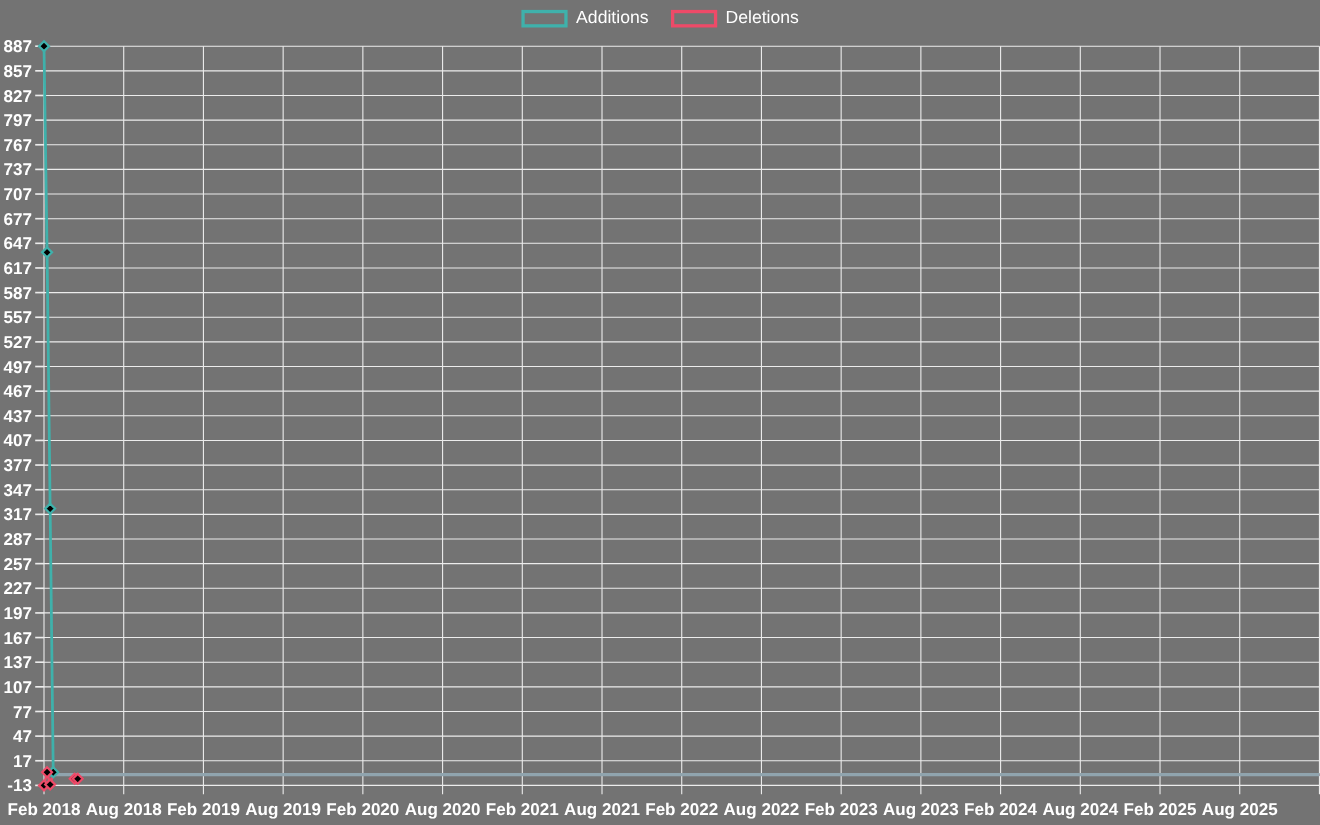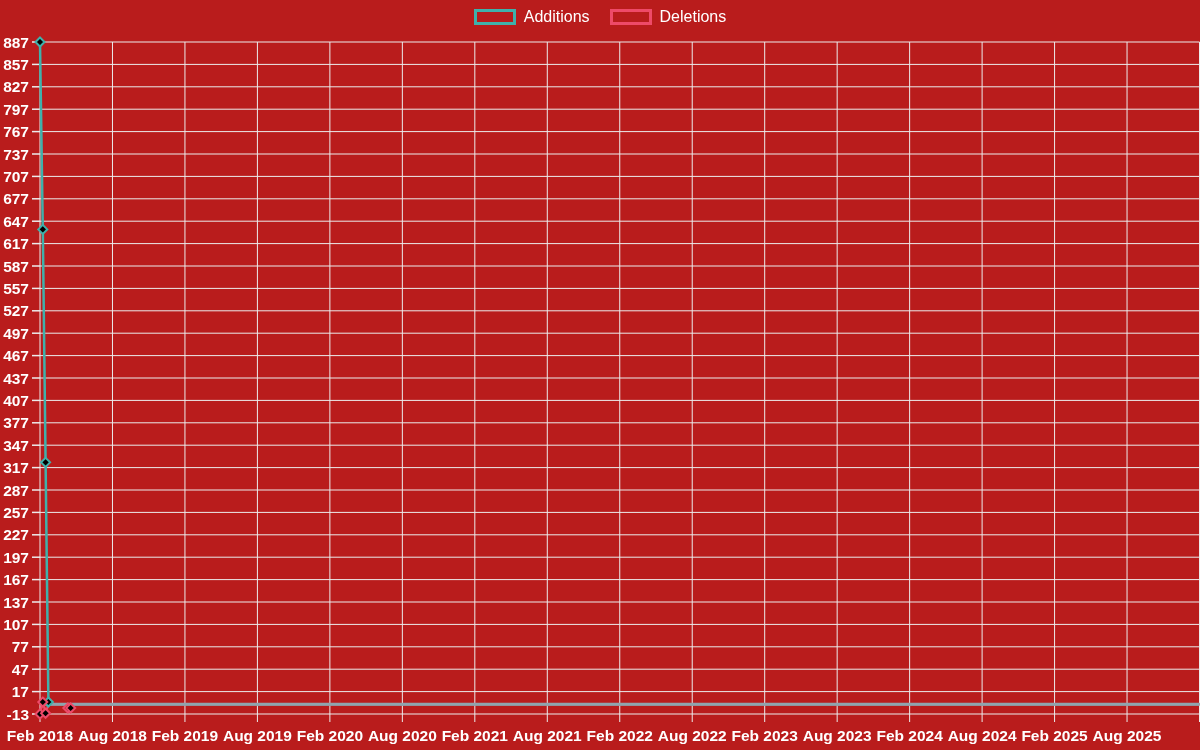--- a/index.html
+++ b/index.html
@@ -8,21 +8,21 @@
     width: 1200px;
     height: 750px;
     background: #000000;
     overflow: hidden;
     font-family: "Liberation Sans", sans-serif;
   }
   .stage {
     position: relative;
     width: 1200px;
     height: 750px;
-    background: #b91c1c;
+    background: #737373;
   }
   .legend {
     position: absolute;
     top: 8px;
     left: 0;
     width: 100%;
     display: flex;
     justify-content: center;
     align-items: center;
     gap: 20px;

